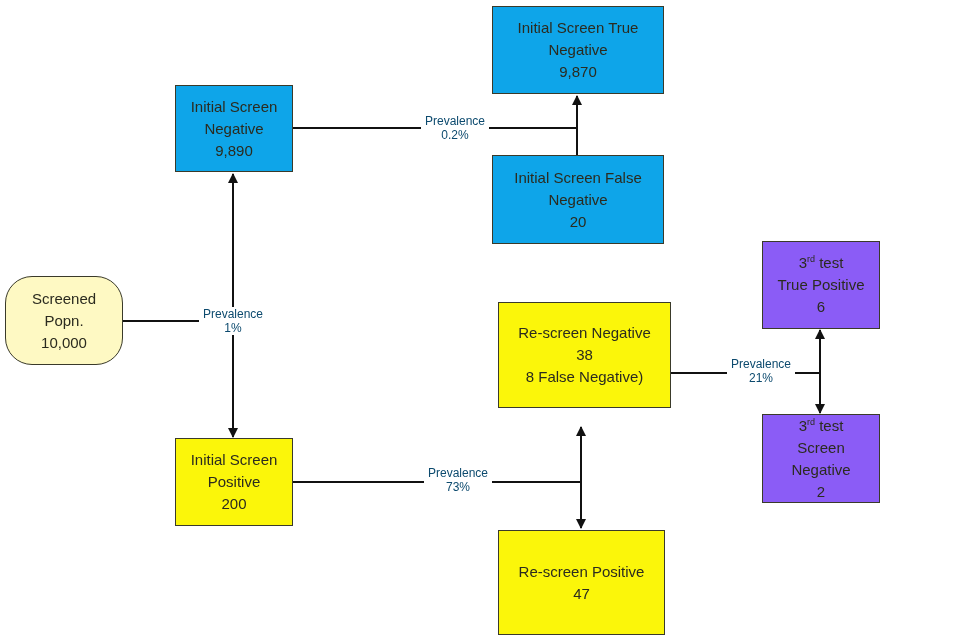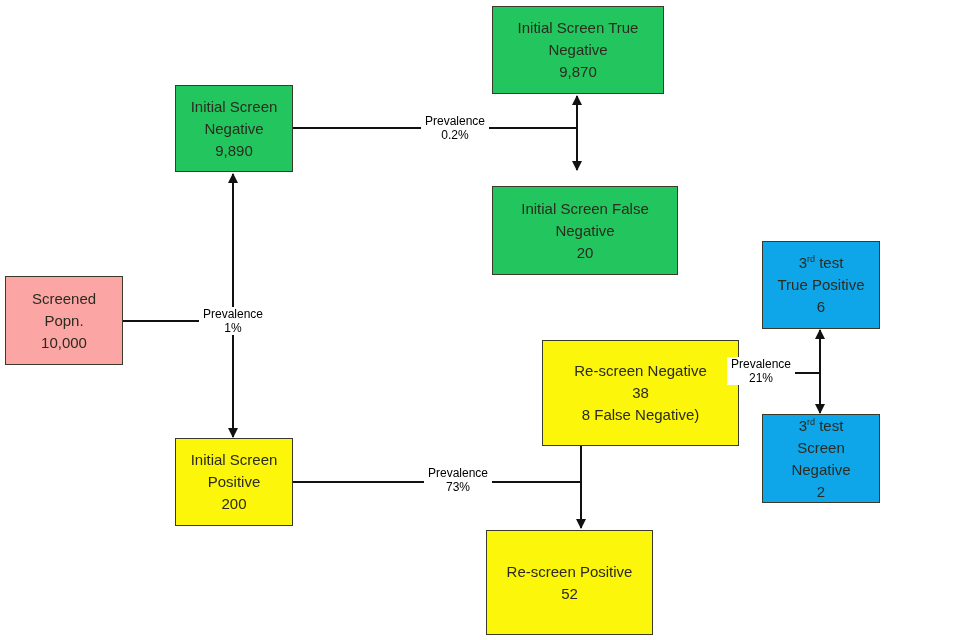--- a/index.html
+++ b/index.html
@@ -3,26 +3,26 @@
 <meta charset="utf-8">
 <style>
   html, body { margin:0; padding:0; background:#ffffff; }
   body { width:960px; height:640px; position:relative; overflow:hidden;
          font-family:"Liberation Sans", sans-serif; }
   svg.conn { position:absolute; left:0; top:0; }
   .box { position:absolute; box-sizing:border-box; border:1.5px solid #3a3a2a;
          display:flex; flex-direction:column; align-items:center; justify-content:center;
          text-align:center; color:#2b2b1f; font-size:15px; line-height:22px; }
   .box span { display:block; }
-  .green { background:#22c55e; }
+  .green { background:#0ea5e9; }
   .yellow { background:#fbf60a; }
-  .orange { background:#0ea5e9; }
-  .gold { background:#fca5a5; }
+  .orange { background:#8b5cf6; }
+  .gold { background:#fef9c3;border-radius:27px; }
   .lbl { position:absolute; background:#ffffff; text-align:center; font-size:12px;
-         line-height:14px; color:#000000; padding:0 2px; }
+         line-height:14px; color:#0c4a6e; padding:0 2px; }
   .lbl span { display:block; }
   sup { font-size:9px; line-height:0; }
 </style>
 </head>
 <body>
 
 <svg class="conn" width="960" height="640">
   <defs>
     <marker id="ah" viewBox="0 0 10 10" refX="9" refY="5" markerWidth="5" markerHeight="5" orient="auto">
       <path d="M0,0 L10,5 L0,10 z" fill="#111"></path>
@@ -63,35 +63,35 @@
   <span>Positive</span>
   <span>200</span>
 </div>
 
 <div class="box green" style="left:492px;top:6px;width:172px;height:88px;">
   <span>Initial Screen True</span>
   <span>Negative</span>
   <span>9,870</span>
 </div>
 
-<div class="box green" style="left:492px;top:186px;width:186px;height:89px;align-items:center;">
+<div class="box green" style="left:492px;top:155px;width:172px;height:89px;align-items:center;">
   <span>Initial Screen False</span>
   <span>Negative</span>
   <span>20</span>
 </div>
 
-<div class="box yellow" style="left:498px;top:340px;width:197px;height:106px;margin-left:44px;">
+<div class="box yellow" style="left:498px;top:302px;width:173px;height:106px;">
   <span>Re-screen Negative</span>
   <span>38</span>
   <span>8 False Negative)</span>
 </div>
 
-<div class="box yellow" style="left:486px;top:530px;width:167px;height:105px;">
+<div class="box yellow" style="left:498px;top:530px;width:167px;height:105px;">
   <span>Re-screen Positive</span>
-  <span>52</span>
+  <span>47</span>
 </div>
 
 <div class="box orange" style="left:762px;top:241px;width:118px;height:88px;">
   <span><span style="display:inline">3</span><sup>rd</sup><span style="display:inline"> test</span></span>
   <span>True Positive</span>
   <span>6</span>
 </div>
 
 <div class="box orange" style="left:762px;top:414px;width:118px;height:89px;">
   <span><span style="display:inline">3</span><sup>rd</sup><span style="display:inline"> test</span></span>

